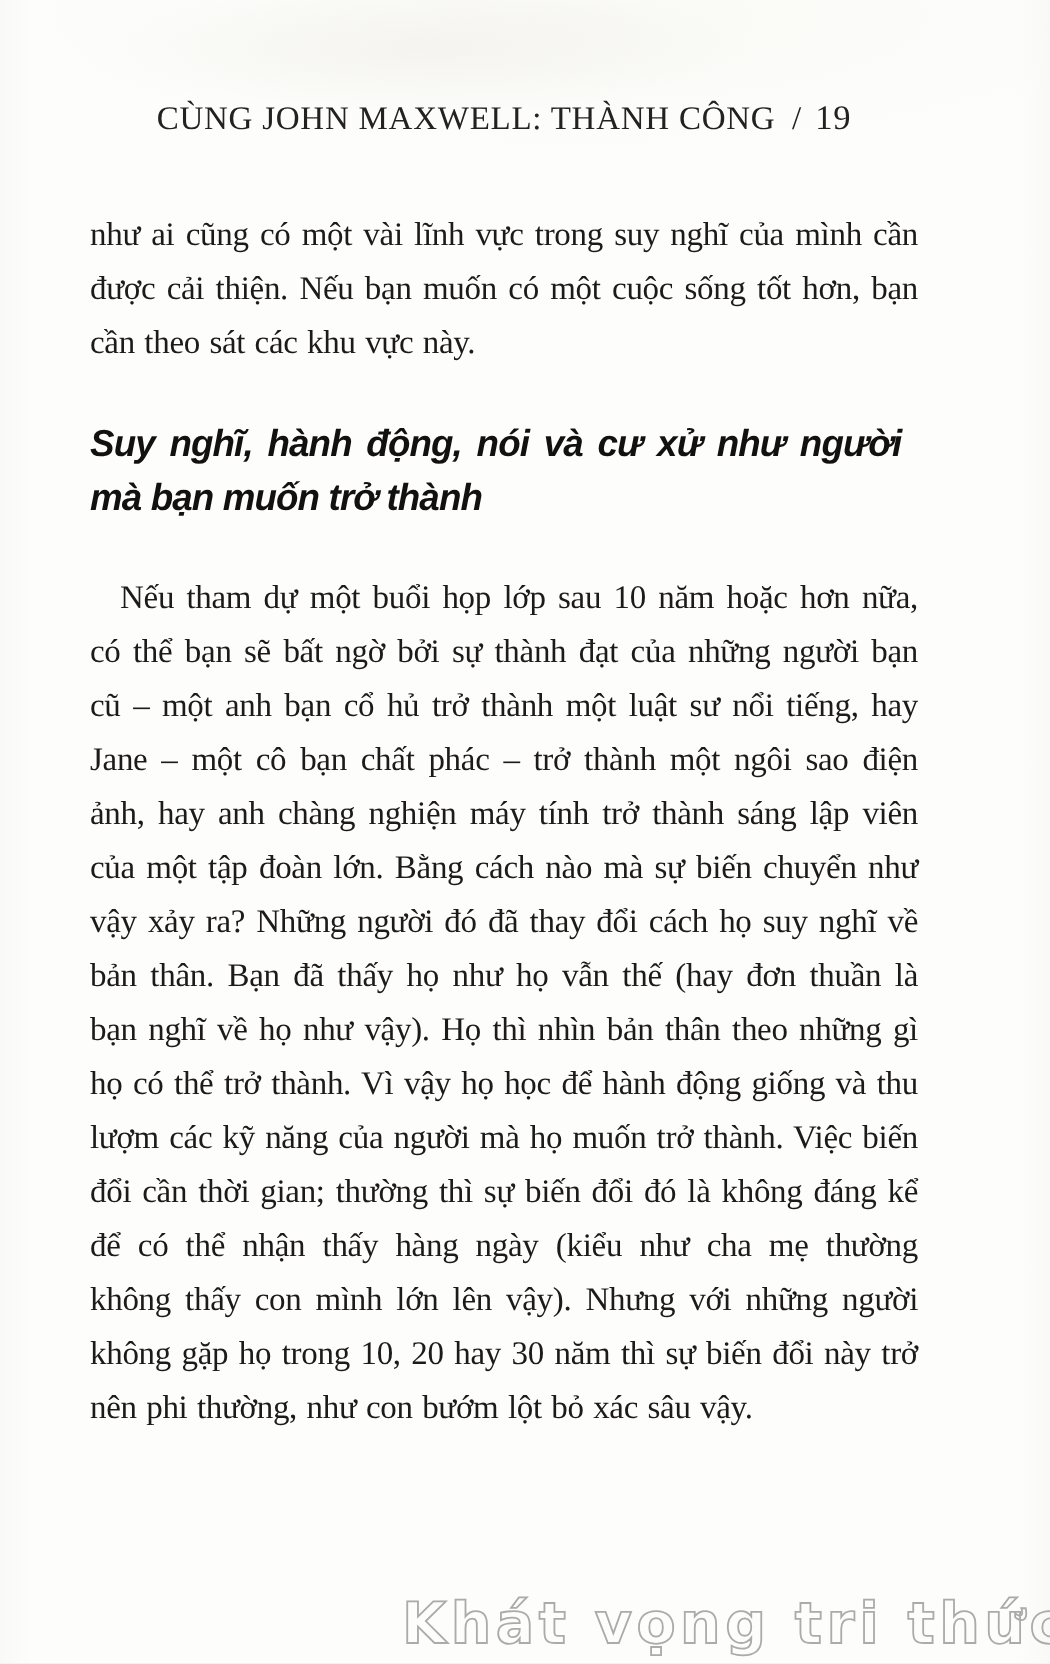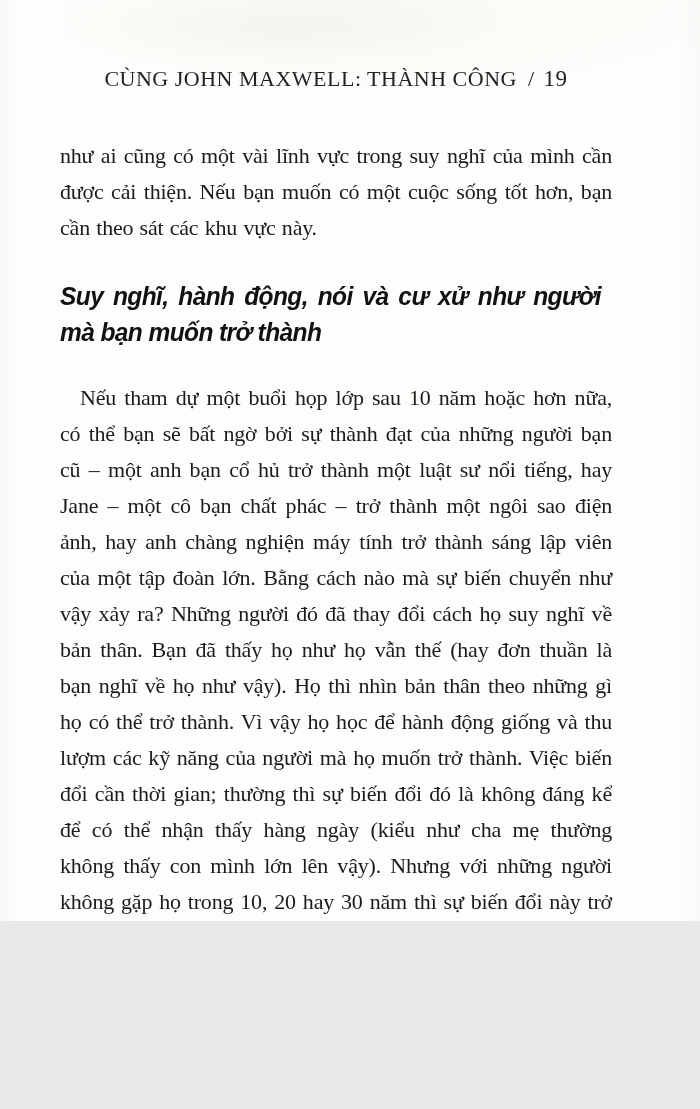--- a/index.html
+++ b/index.html
@@ -3,21 +3,21 @@
 <meta charset="utf-8">
 <style>
   html, body {
     margin: 0;
     padding: 0;
     background: #e9e9e7;
   }
   .page {
     position: relative;
     width: 700px;
-    height: 921px;
+    height: 1109px;
     margin: 0 auto;
     background: #fdfdfb;
     overflow: hidden;
     font-family: "Liberation Serif", "DejaVu Serif", serif;
     color: #1d1b19;
   }
   
   .page::before {
     content: "";
     position: absolute;

